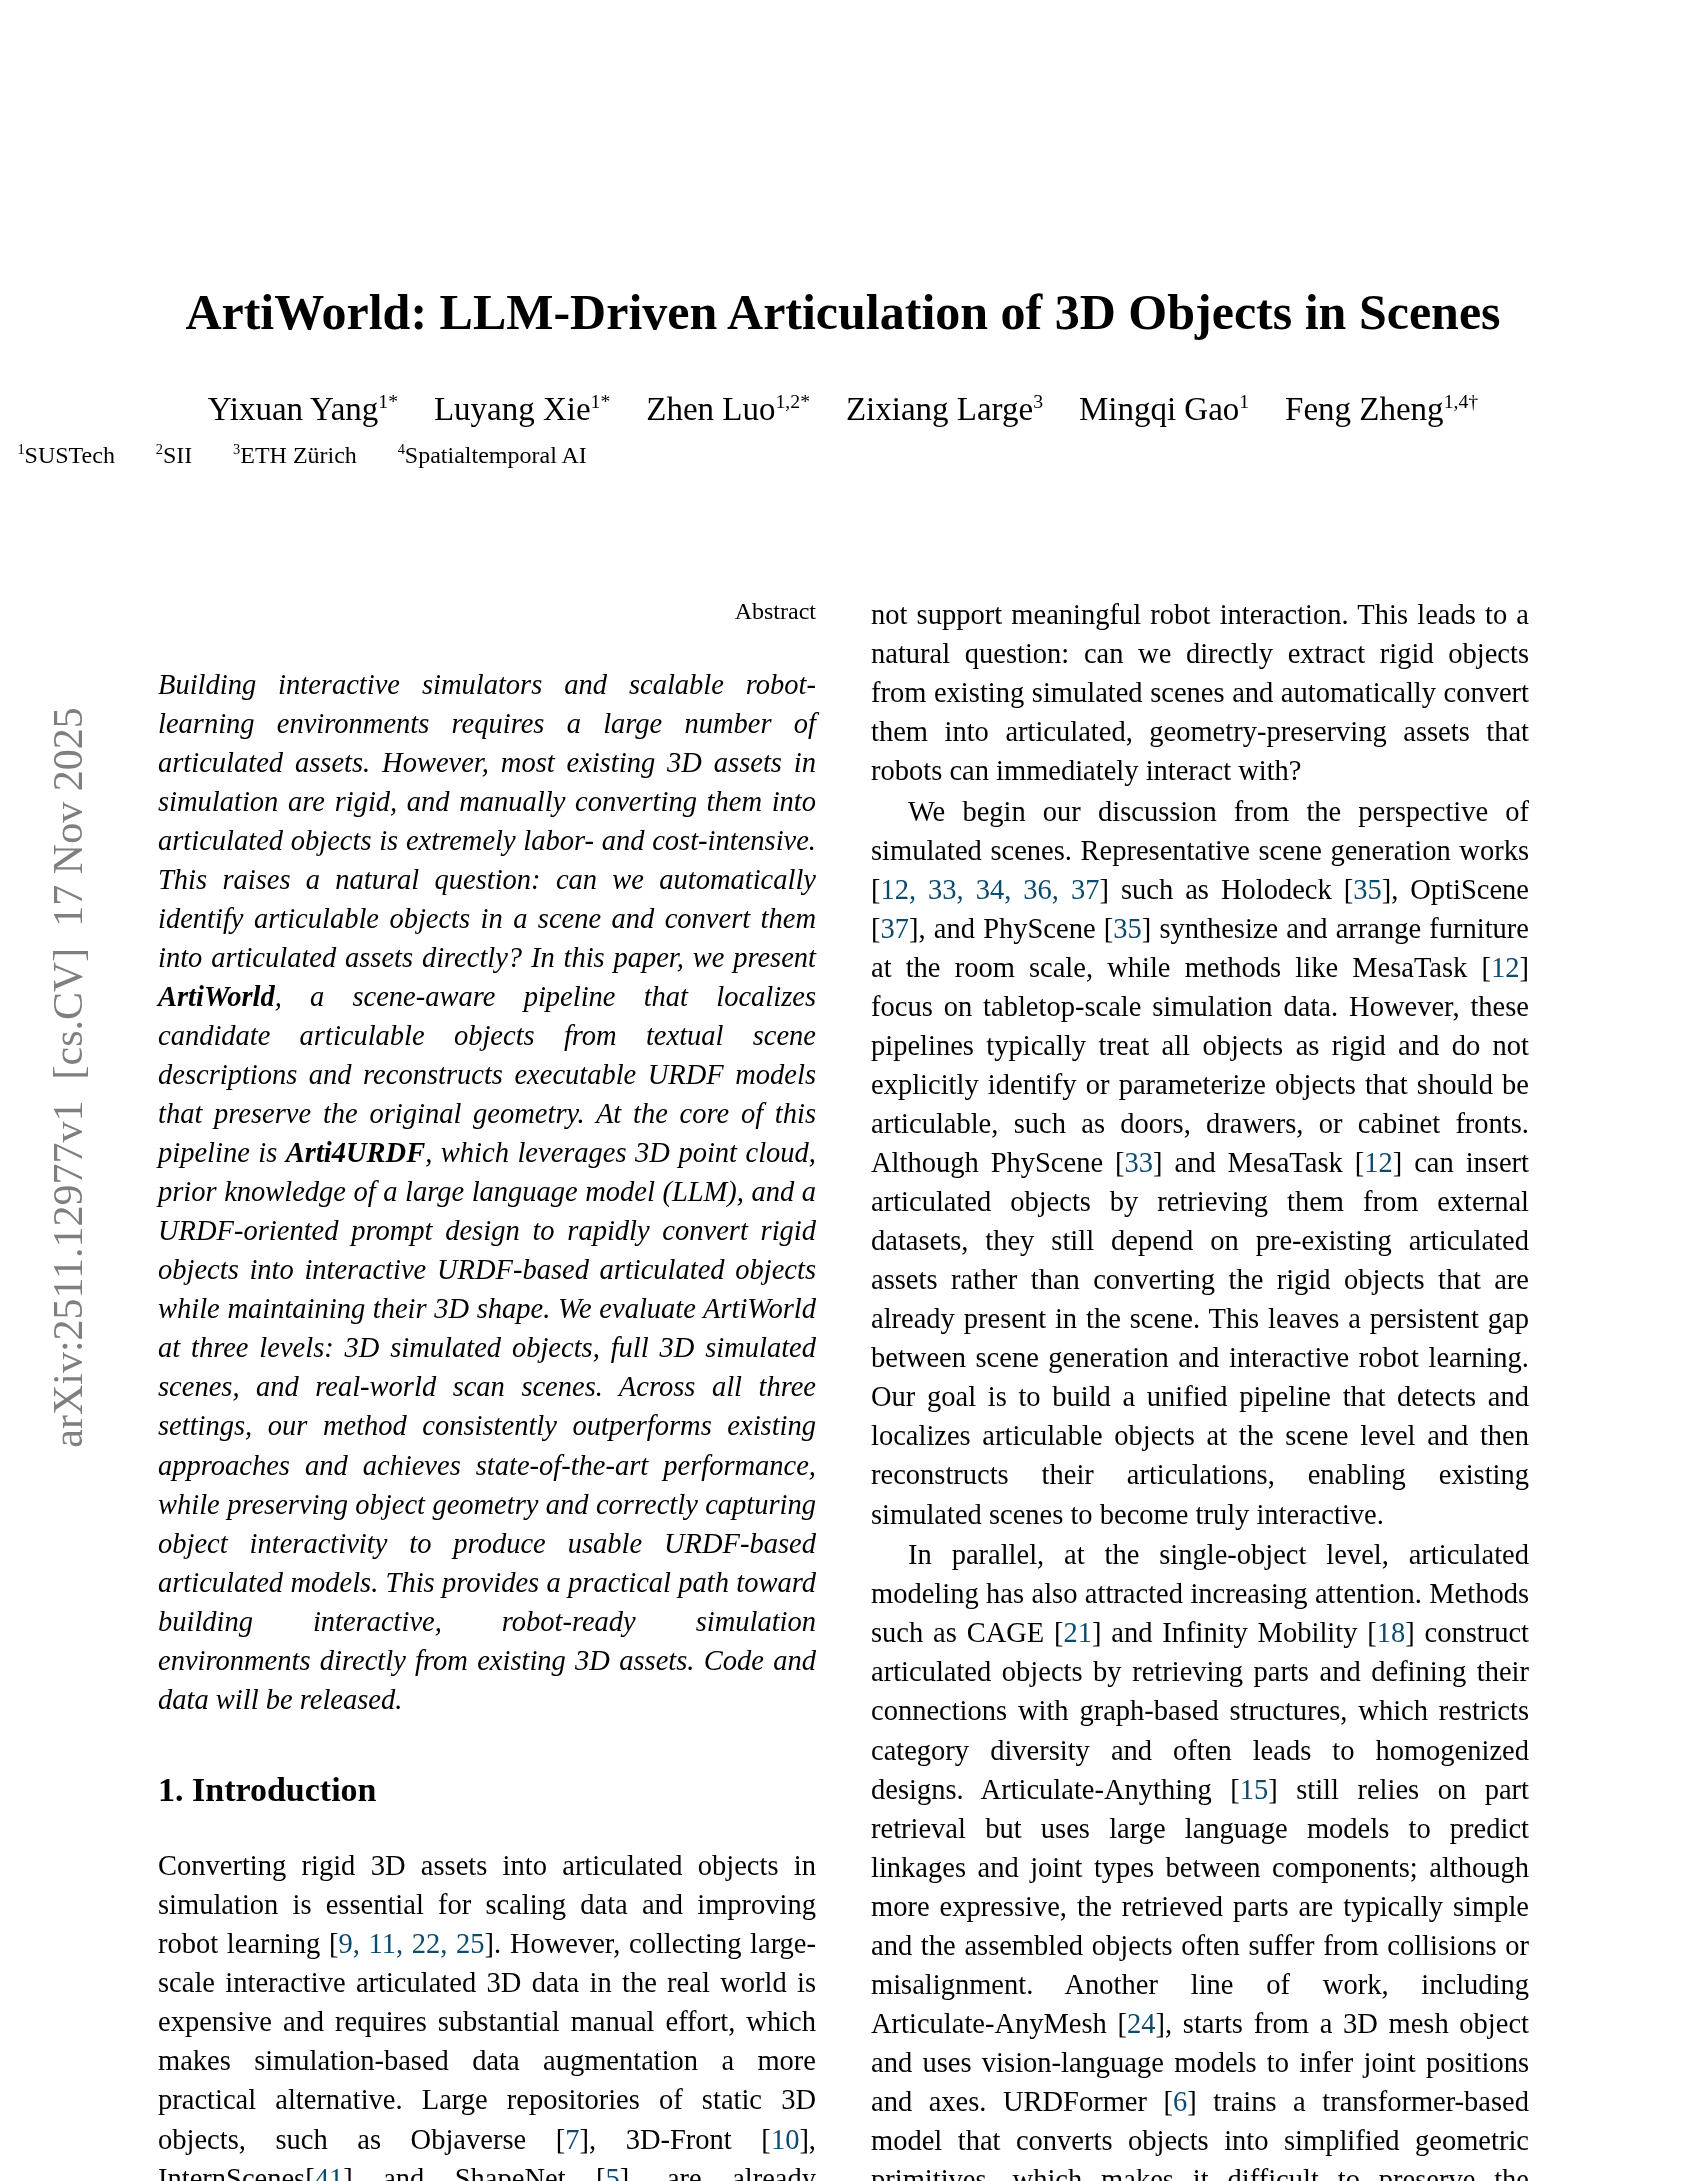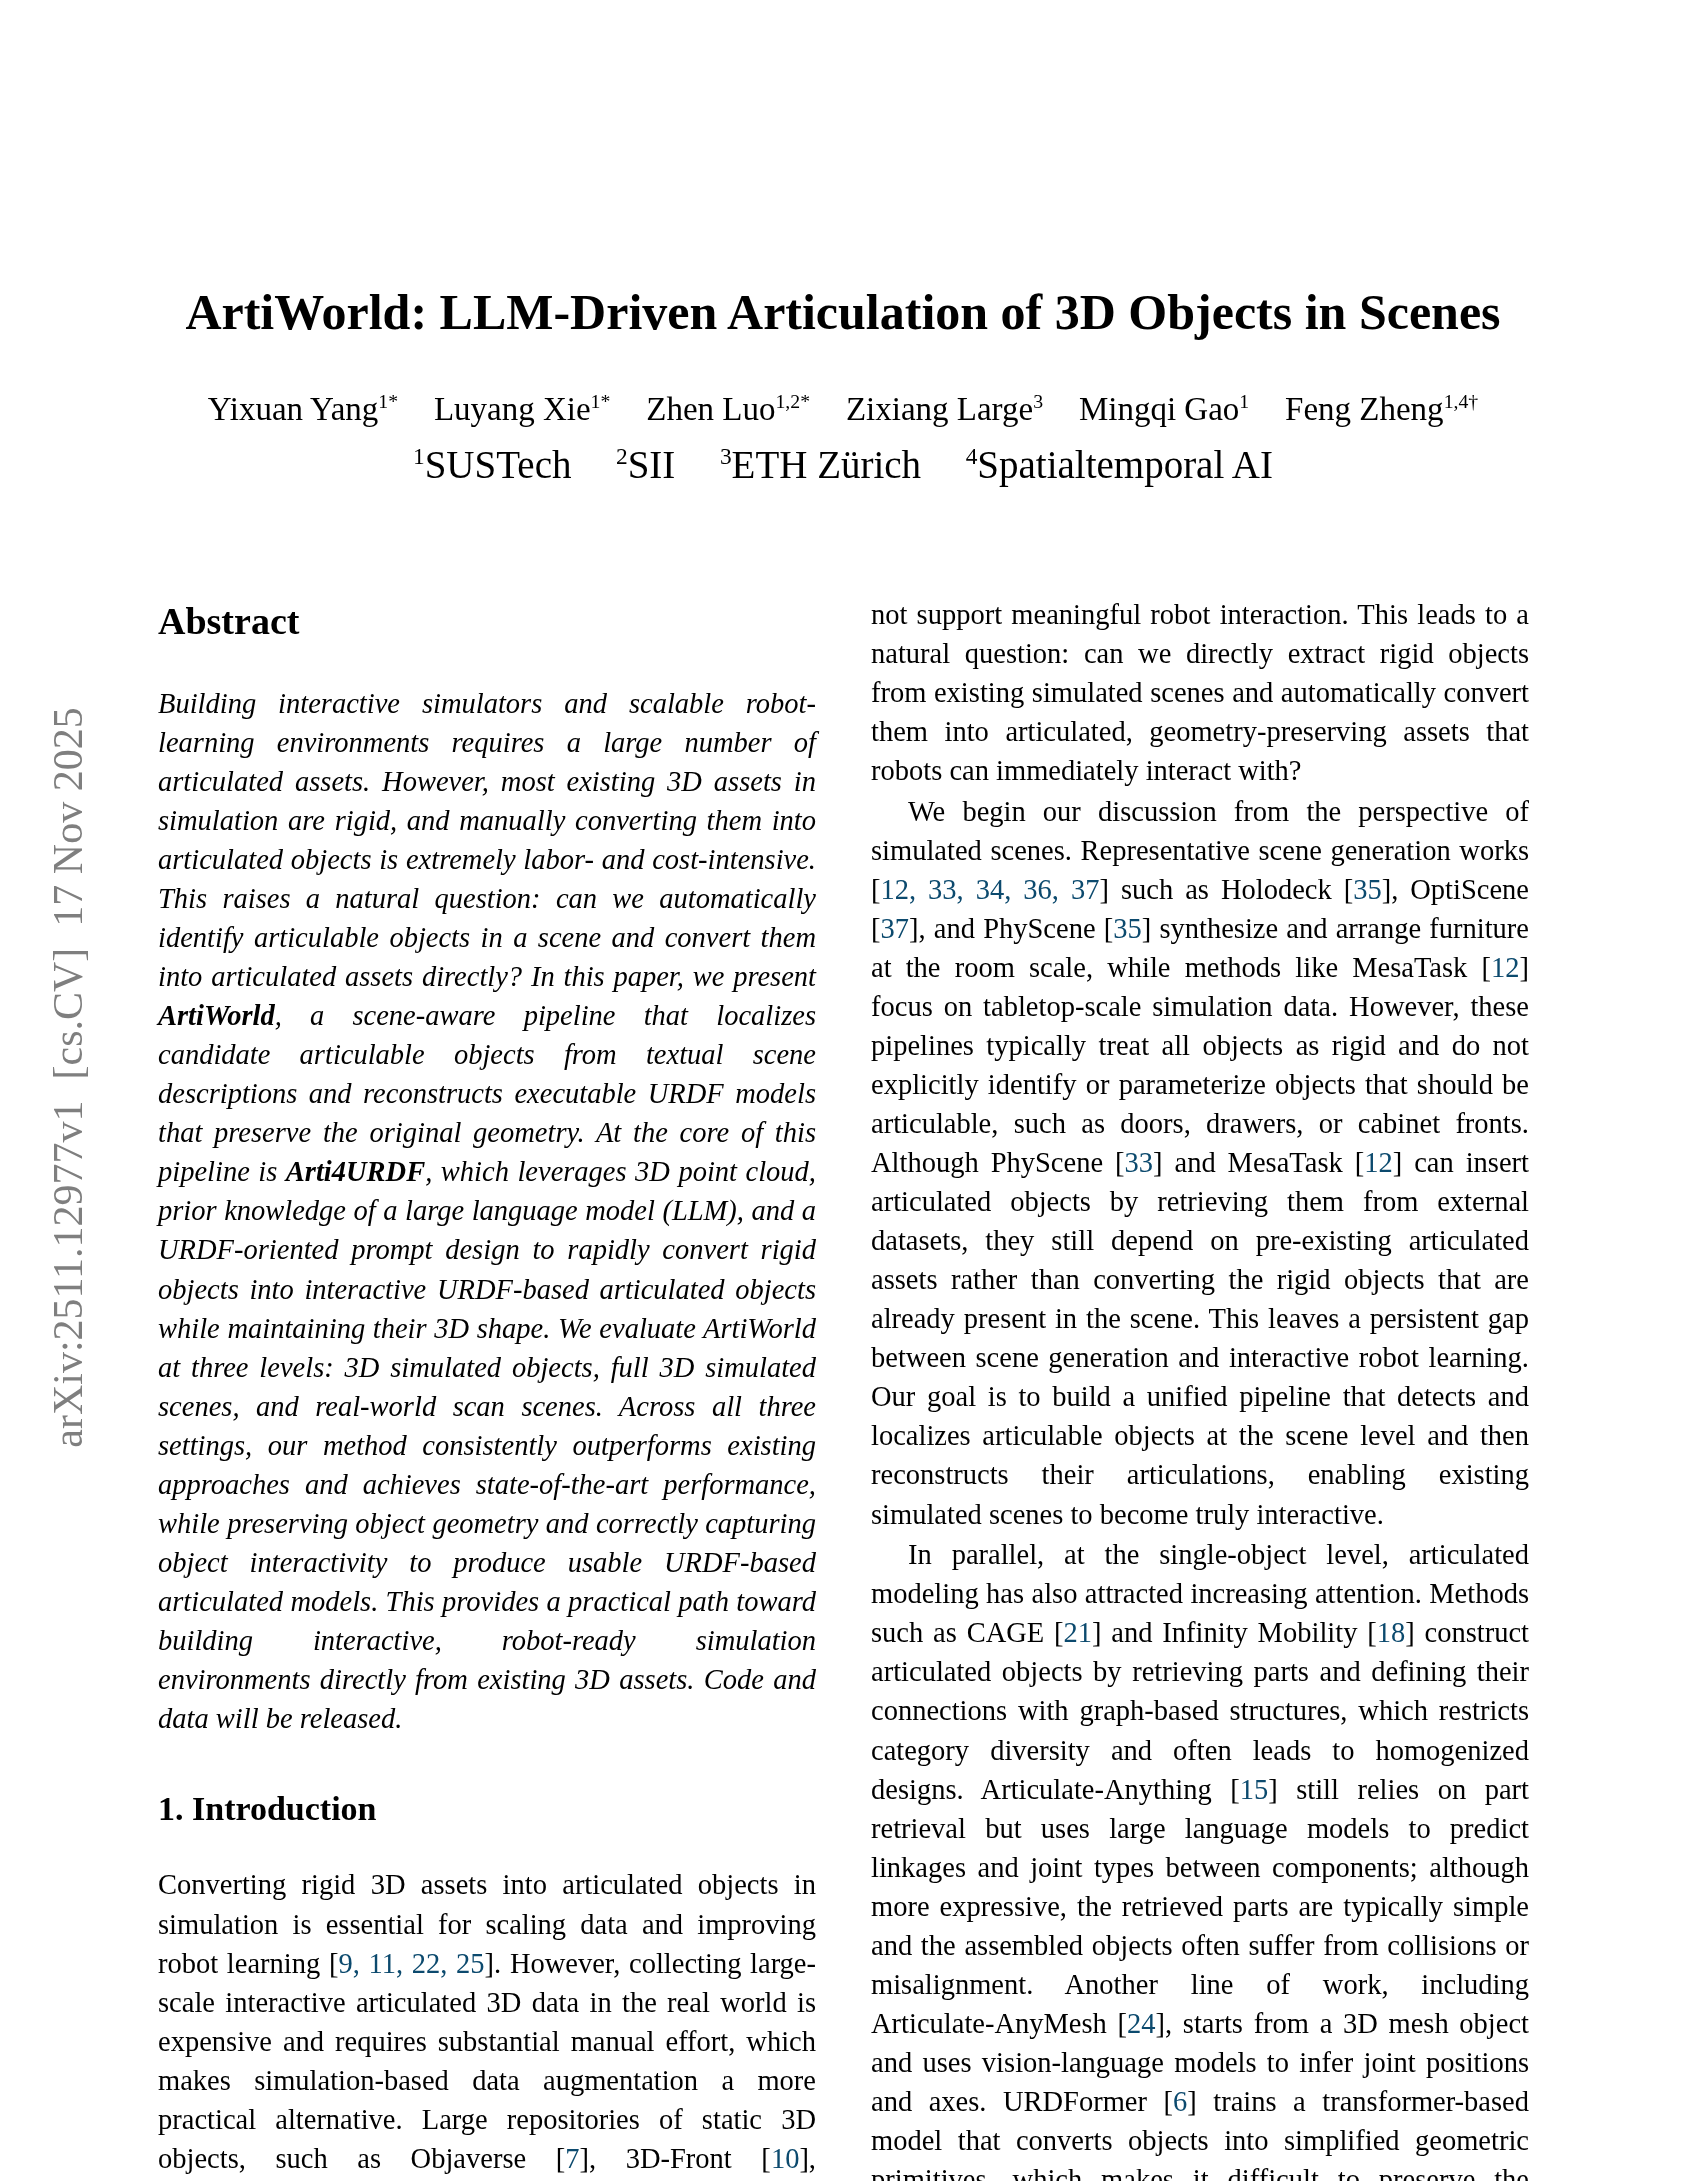--- a/index.html
+++ b/index.html
@@ -21,38 +21,38 @@
     text-align:center; font-size:50px; font-weight:bold;
   }
   .authors {
     position:absolute; top:391px; left:0; width:100%;
     text-align:center; font-size:33px;
   }
   .author { margin:0 13.8px; white-space:nowrap; }
   .author sup, .affil sup { font-size:60%; line-height:0; }
   .affils {
     position:absolute; top:442px; left:0; width:100%;
-    text-align:center; font-size:39px;
+    font-size:24px;
   }
   .affil { margin:0 17.4px; white-space:nowrap; }
   .emails {
     position:absolute; top:488px; left:0; width:100%;
     text-align:center; font-family:"DejaVu Sans Mono", monospace; font-size:27px;
   }
 
   
   .col {
     position:absolute; top:595px; width:658px;
     text-align:justify; font-size:28.5px; line-height:1.37;
   }
   .col-left  { left:158px; }
   .col-right { left:871px; }
 
   .abstract-heading {
-    text-align:left; font-weight:bold; font-size:38px;
+    text-align:right; font-weight:normal; font-size:24px;
     margin:0 0 37px 0; font-style:normal;
   }
   .abstract-text { font-style:italic; margin:0; }
   .abstract-text .seg-b { font-weight:bold; }
 
   .intro-heading {
     font-size:34px; font-weight:bold; text-align:left;
     margin:48px 0 33px 0;
   }
 

